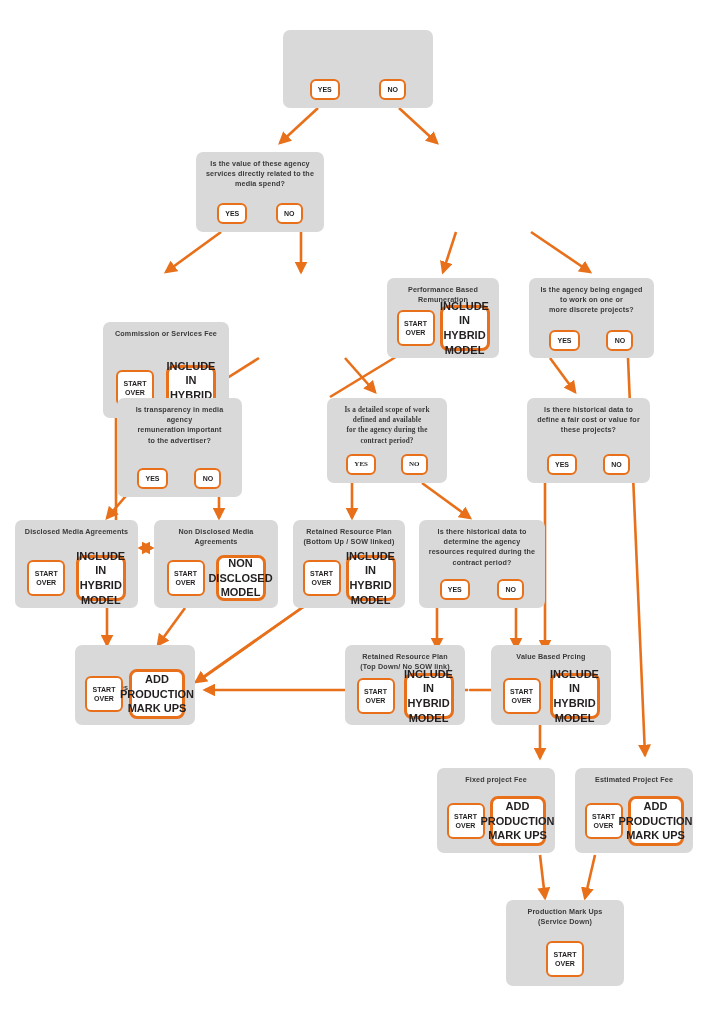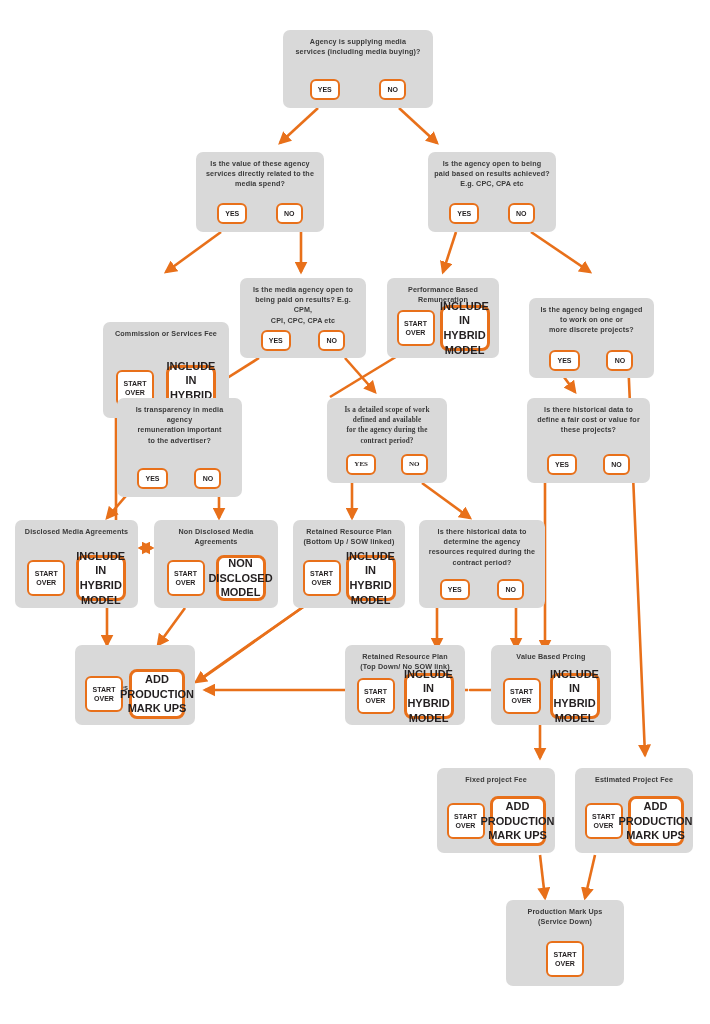--- a/index.html
+++ b/index.html
@@ -164,82 +164,62 @@
       <path d="M 545 483 L 545 648" marker-end="none" stroke-linecap="round"></path>
       <path d="M 545 640 L 545 650"></path>
 
       <path d="M 540 855 L 545 898"></path>
 
       <path d="M 595 855 L 585 898"></path>
     </g>
   </svg>
 
   <div class="node" style="left:283px; top:30px; width:150px; height:78px;">
-    <div class="node-title">Agency is supplying media
-services (including media buying)?</div>
     <div class="opts" style="bottom:8px;">
       <div class="opt small">YES</div>
       <div class="opt small">NO</div>
     </div>
   </div>
 
   <div class="node" style="left:196px; top:152px; width:128px; height:80px;">
     <div class="node-title">Is the value of these agency
 services directly related to the
 media spend?</div>
     <div class="opts" style="bottom:8px;">
       <div class="opt small">YES</div>
       <div class="opt small">NO</div>
     </div>
   </div>
 
-  <div class="node" style="left:428px; top:152px; width:128px; height:80px;">
-    <div class="node-title">Is the agency open to being
-paid based on results achieved?
-E.g. CPC, CPA etc</div>
-    <div class="opts" style="bottom:8px;">
-      <div class="opt small">YES</div>
-      <div class="opt small">NO</div>
-    </div>
-  </div>
 
   <div class="node" style="left:103px; top:278px; width:126px; height:96px;margin-top:44px;">
     <div class="node-title">Commission or Services Fee</div>
     <div class="opts" style="bottom:7px;">
       <div class="opt start">START
 OVER</div>
       <div class="opt emph wide">INCLUDE IN
 HYBRID
 MODEL</div>
     </div>
   </div>
 
-  <div class="node" style="left:240px; top:278px; width:126px; height:80px;">
-    <div class="node-title">Is the media agency open to
-being paid on results? E.g. CPM,
-CPI, CPC, CPA etc</div>
-    <div class="opts" style="bottom:7px;">
-      <div class="opt small">YES</div>
-      <div class="opt small">NO</div>
-    </div>
-  </div>
 
   <div class="node" style="left:387px; top:278px; width:112px; height:80px;align-items:center;">
     <div class="node-title">Performance Based
 Remuneration</div>
     <div class="opts" style="bottom:7px;">
       <div class="opt start">START
 OVER</div>
       <div class="opt emph wide">INCLUDE IN
 HYBRID
 MODEL</div>
     </div>
   </div>
 
-  <div class="node" style="left:529px; top:278px; width:125px; height:80px;margin-top:20px;">
+  <div class="node" style="left:529px; top:278px; width:125px; height:80px;">
     <div class="node-title">Is the agency being engaged
 to work on one or
 more discrete projects?</div>
     <div class="opts" style="bottom:7px;">
       <div class="opt small">YES</div>
       <div class="opt small">NO</div>
     </div>
   </div>
 
   <div class="node" style="left:117px; top:398px; width:125px; height:99px;">

